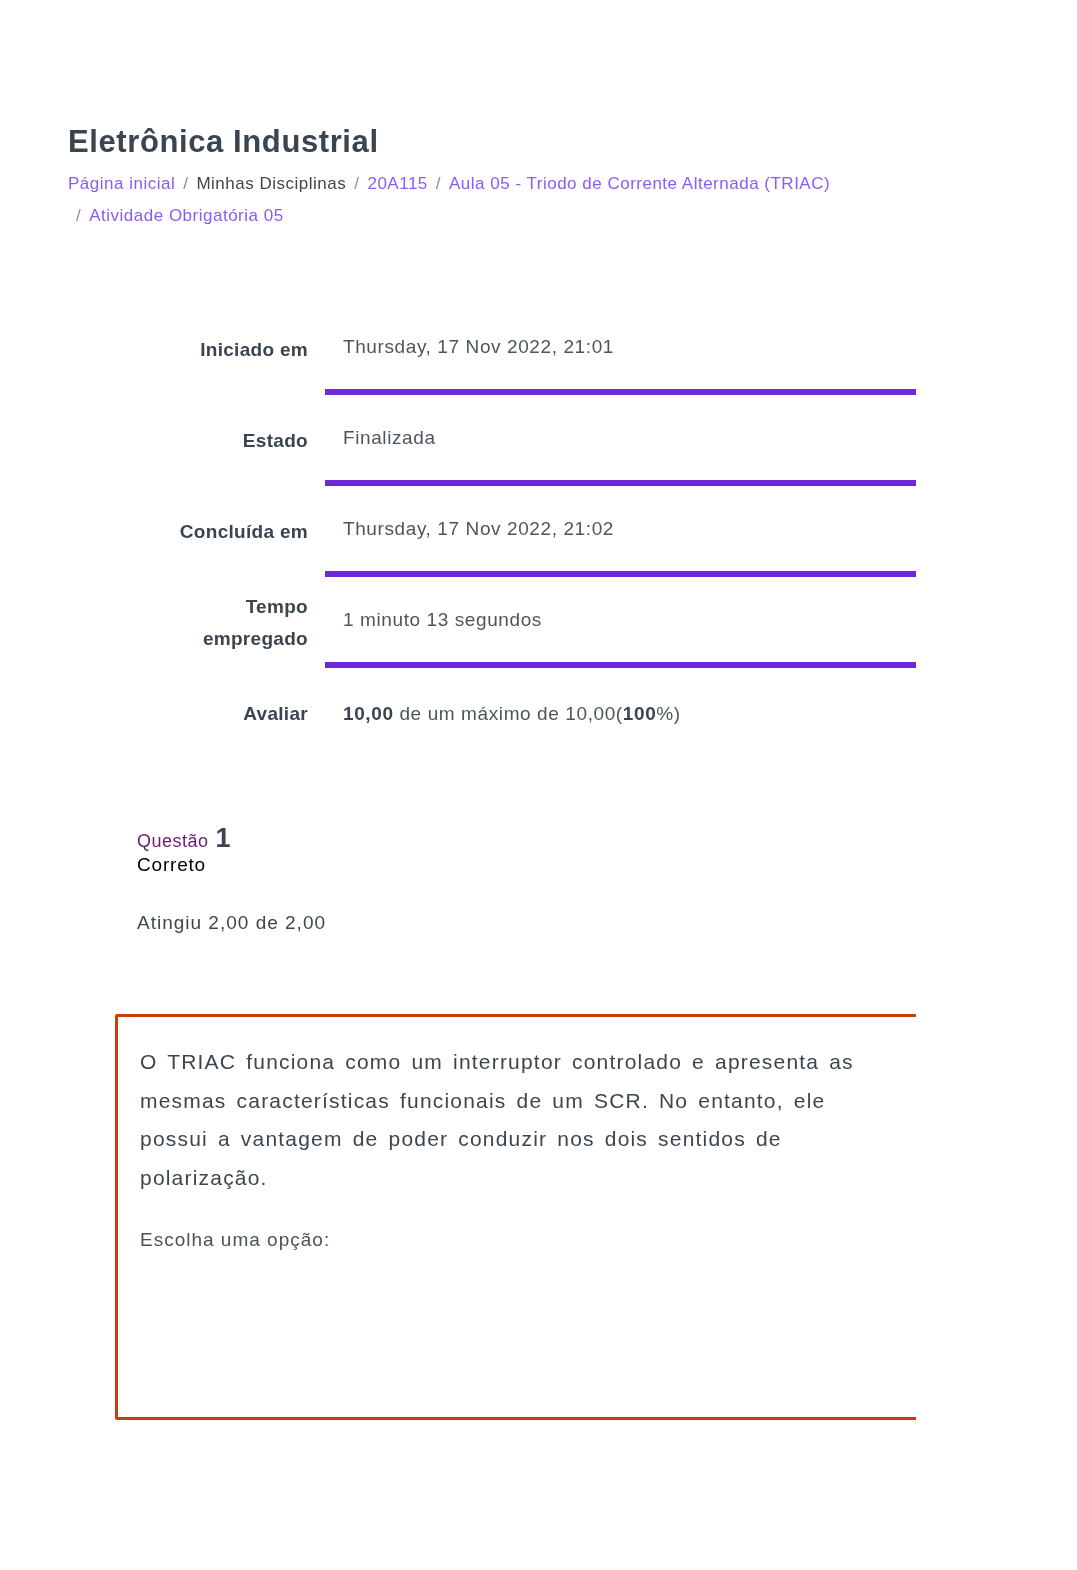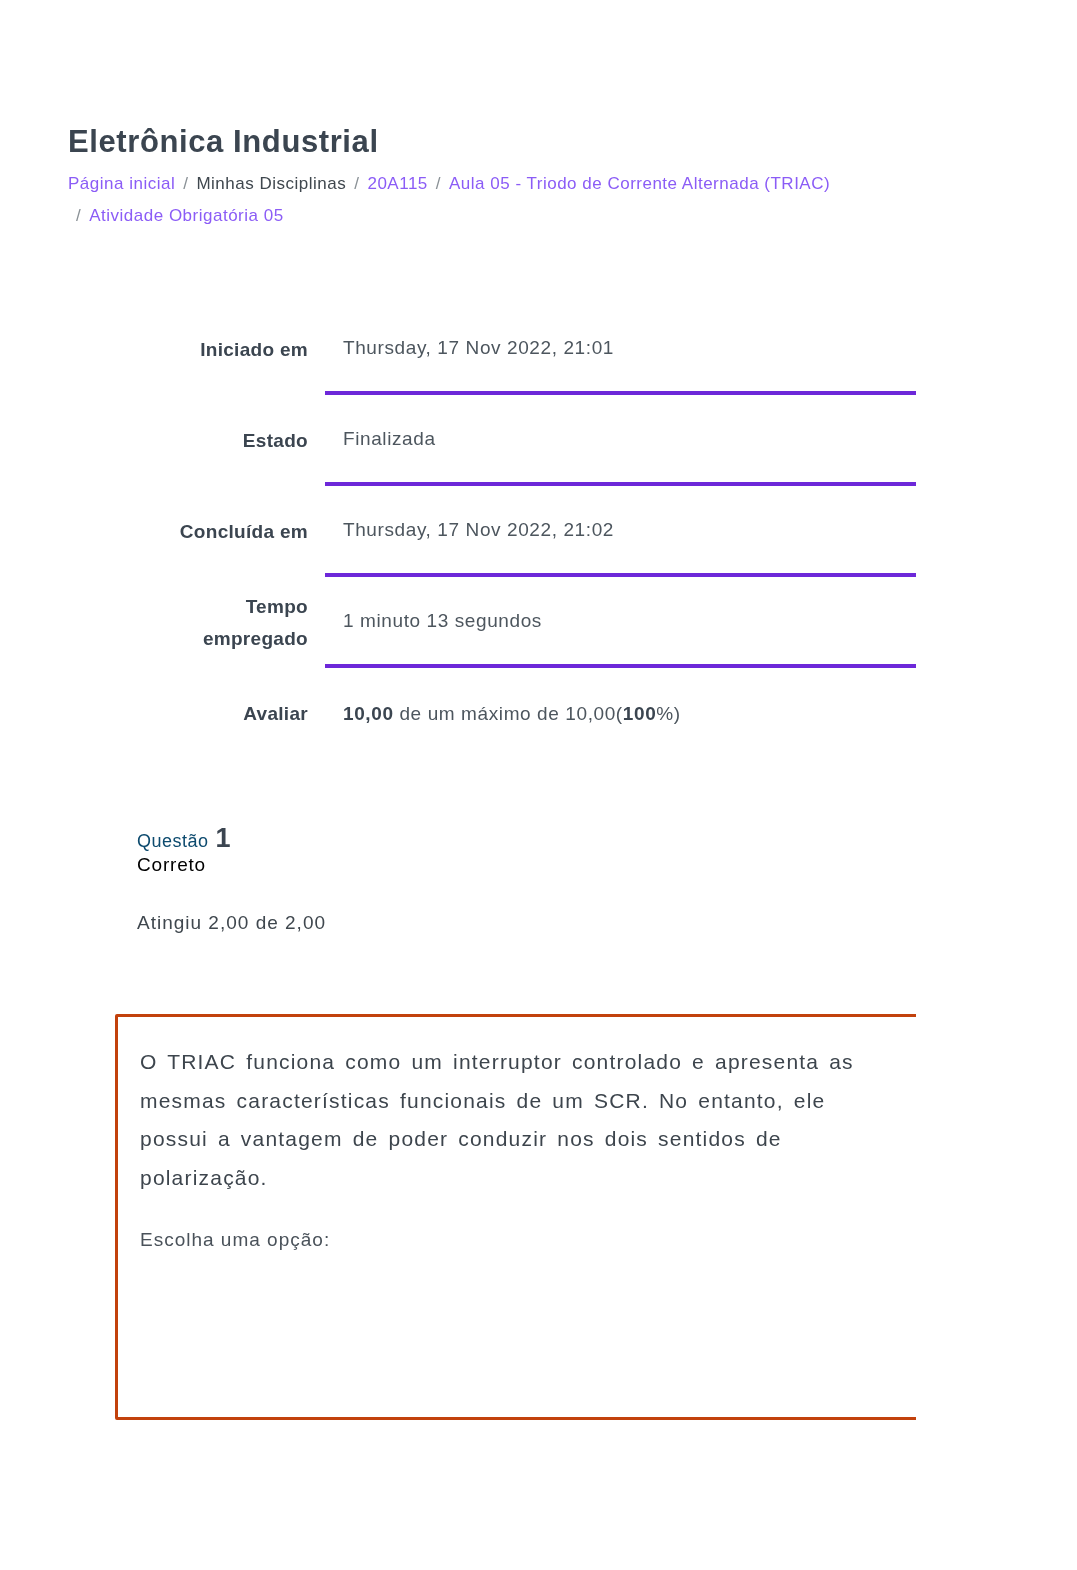--- a/index.html
+++ b/index.html
@@ -90,36 +90,36 @@
   }
   .summary-value {
     flex: 1;
     margin-left: 17px;
     padding-left: 18px;
     display: flex;
     align-items: center;
     font-size: 19px;
     letter-spacing: 0.6px;
     color: #4d565e;
-    border-bottom: 4px solid #6d28d9;
+    border-bottom: 6px solid #6d28d9;
   }
   .summary-row:last-child .summary-value { border-bottom: none; }
   .summary-value b { color: #3b4550; }
   .grade-part { white-space: pre; }
 
   
   .question-info {
     margin-top: 64px;
     margin-left: 69px;
   }
   .question-no-line { display: flex; align-items: baseline; }
   .question-label {
     font-size: 18px;
     letter-spacing: 0.5px;
-    color: #0c4a6e;
+    color: #701a75;
   }
   .question-number {
     font-size: 27px;
     font-weight: 700;
     color: #3b4550;
     margin-left: 7px;
   }
   .question-state {
     font-size: 19px;
     letter-spacing: 0.8px;

